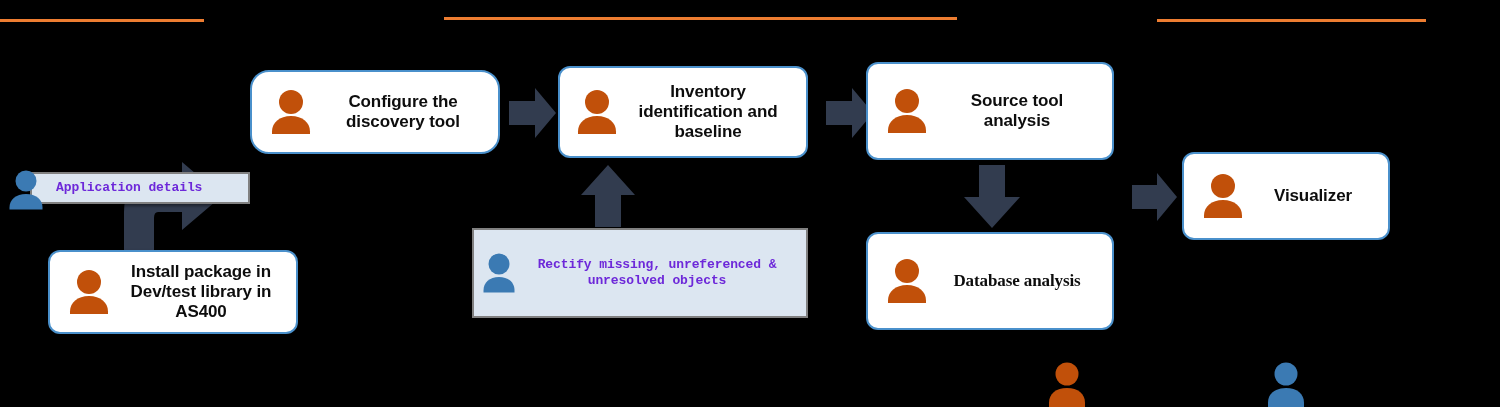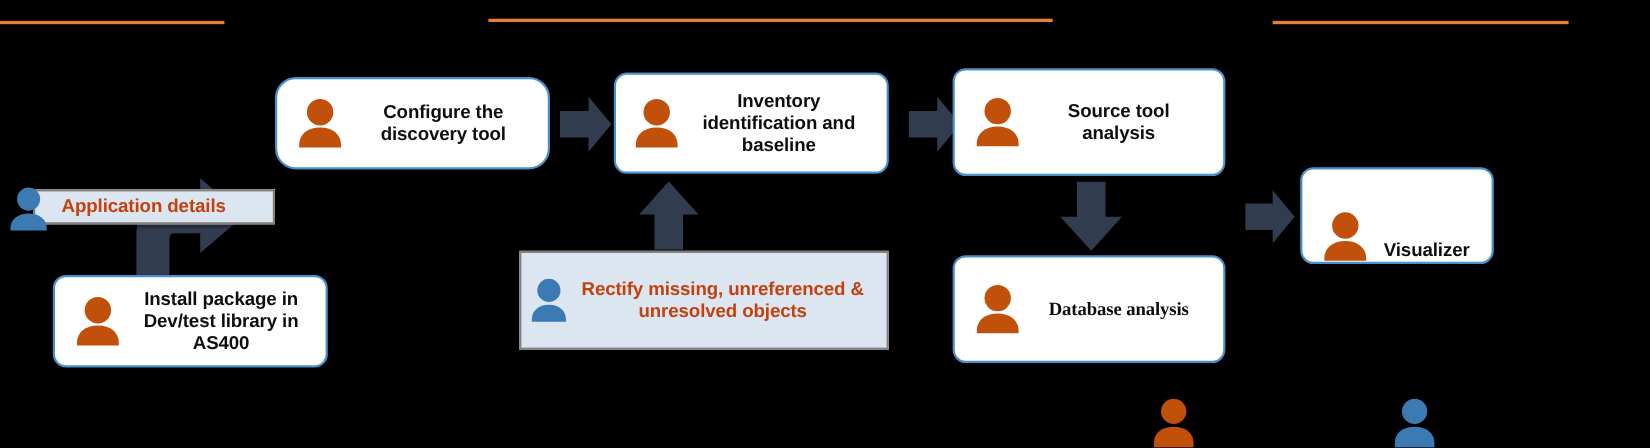--- a/index.html
+++ b/index.html
@@ -53,24 +53,25 @@
     background: #DCE6F1;
     border: 2px solid #808080;
     display: flex;
     align-items: center;
     box-shadow: 2px 2px 3px rgba(0,0,0,0.45);
   }
   .databox .label {
     flex: 1 1 auto;
     text-align: center;
     font-weight: bold;
-    color: #c2410c;
-    font-size: 17px;
+    color: #6d28d9;
+    font-size: 13px;
     line-height: 1.2;
     letter-spacing: -0.1px;
+    font-family: Liberation Mono, monospace;
   }
 
   
   .person {
     position: relative;
     flex: 0 0 auto;
     display: inline-block;
   }
   .person svg { display: block; }
 
@@ -197,21 +198,21 @@
     </span>
     <span class="label" style="white-space:pre-line;font-family:Liberation Serif, serif;">Database analysis</span>
   </div>
 
   <div class="arrow" style="left:1132px; top:173px; width:46px; height:48px;">
     <svg width="46" height="48" viewBox="0 0 46 48">
       <path d="M0,12 L25,12 L25,0 L45,24 L25,48 L25,36 L0,36 Z" fill="#323C4F"></path>
     </svg>
   </div>
 
-  <div class="node" style="left:1182px; top:152px; width:176px; height:88px;align-items:flex-end;">
+  <div class="node" style="left:1182px; top:152px; width:208px; height:88px;">
     <span class="person" style="margin-left:18px; margin-right:4px;">
       <svg width="42" height="46" viewBox="0 0 42 46" aria-hidden="true">
         <circle cx="21" cy="13" r="12" fill="#C1500A"></circle>
         <path d="M21,27 C9.5,27 2,33.5 2,42.5 L2,45 L40,45 L40,42.5 C40,33.5 32.5,27 21,27 Z" fill="#C1500A"></path>
       </svg>
     </span>
     <span class="label" style="white-space:pre-line;">Visualizer</span>
   </div>
 
   <span class="person person-float" style="left:1047px; top:362px;">

